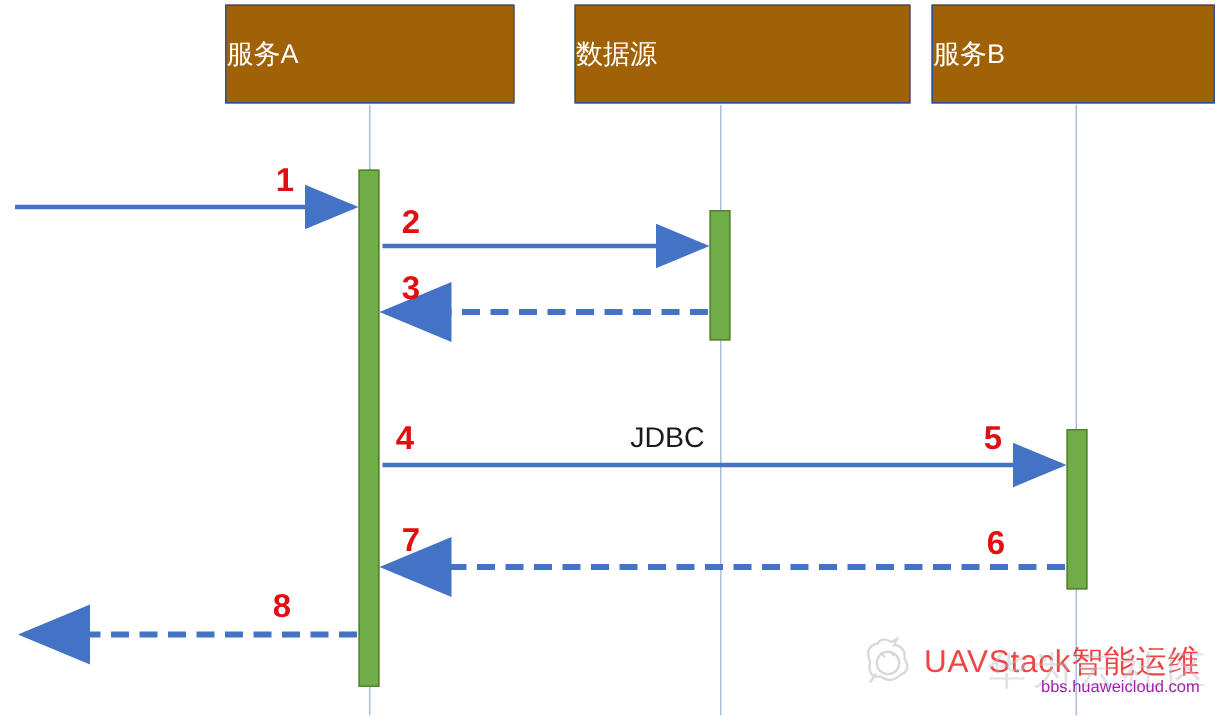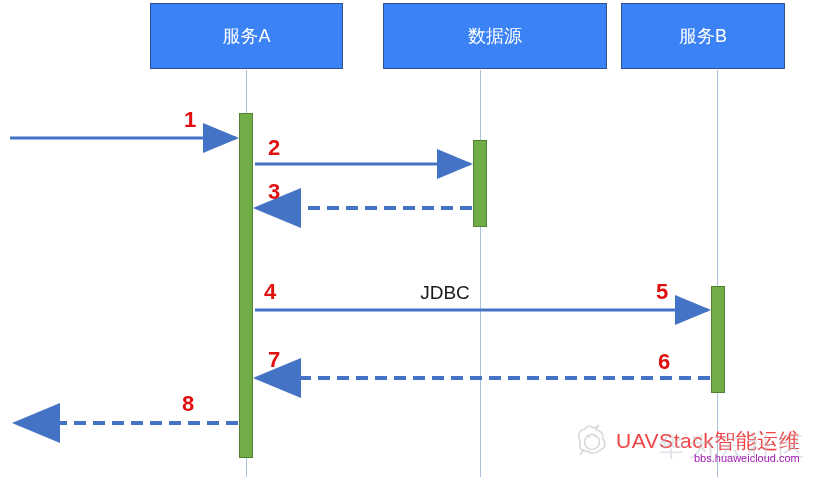--- a/index.html
+++ b/index.html
@@ -6,24 +6,24 @@
   #canvas{
     position:relative;
     width:813px;height:477px;
     background:#ffffff;
     overflow:hidden;
     font-family:"Liberation Sans","DejaVu Sans",sans-serif;
   }
   .actor-box{
     position:absolute;
     top:3px;height:66px;
-    background:#3b82f6;
+    background:#a16207;
     border:1px solid #2F528F;
     color:#ffffff;
-    display:flex;align-items:center;justify-content:center;
+    display:flex;align-items:center;justify-content:flex-start;
     font-size:18px;
     box-sizing:border-box;
   }
   .lifeline{
     position:absolute;
     top:70px;bottom:0;
     width:1px;
     background:#a9bfdc;
   }
   .activation{
@@ -83,21 +83,21 @@
   <div class="lifeline" style="left:246px;"></div>
   <div class="lifeline" style="left:480px;"></div>
   <div class="lifeline" style="left:717px;"></div>
 
   <div class="actor-box" style="left:150px;width:193px;">
     <span>服务A</span>
   </div>
   <div class="actor-box" style="left:383px;width:224px;">
     <span>数据源</span>
   </div>
-  <div class="actor-box" style="left:621px;width:164px;">
+  <div class="actor-box" style="left:621px;width:189px;">
     <span>服务B</span>
   </div>
 
   <div class="activation" style="left:239px;top:113px;height:345px;"></div>
   <div class="activation" style="left:473px;top:140px;height:87px;"></div>
   <div class="activation" style="left:711px;top:286px;height:107px;"></div>
 
   <svg class="arrows" width="813" height="477">
     <defs>
       <marker id="ah" markerWidth="13" markerHeight="11" refX="11" refY="5" orient="auto">

